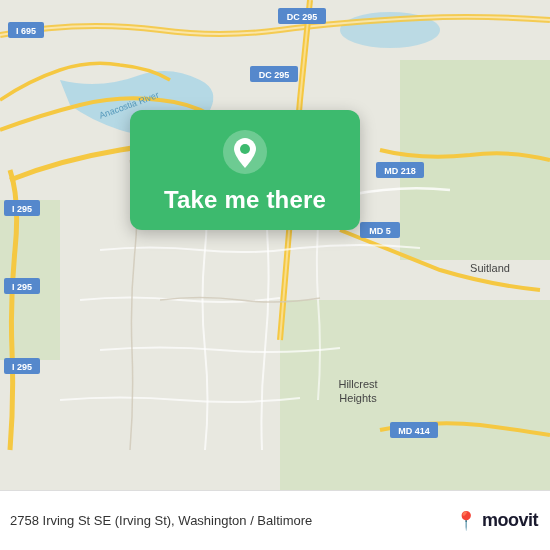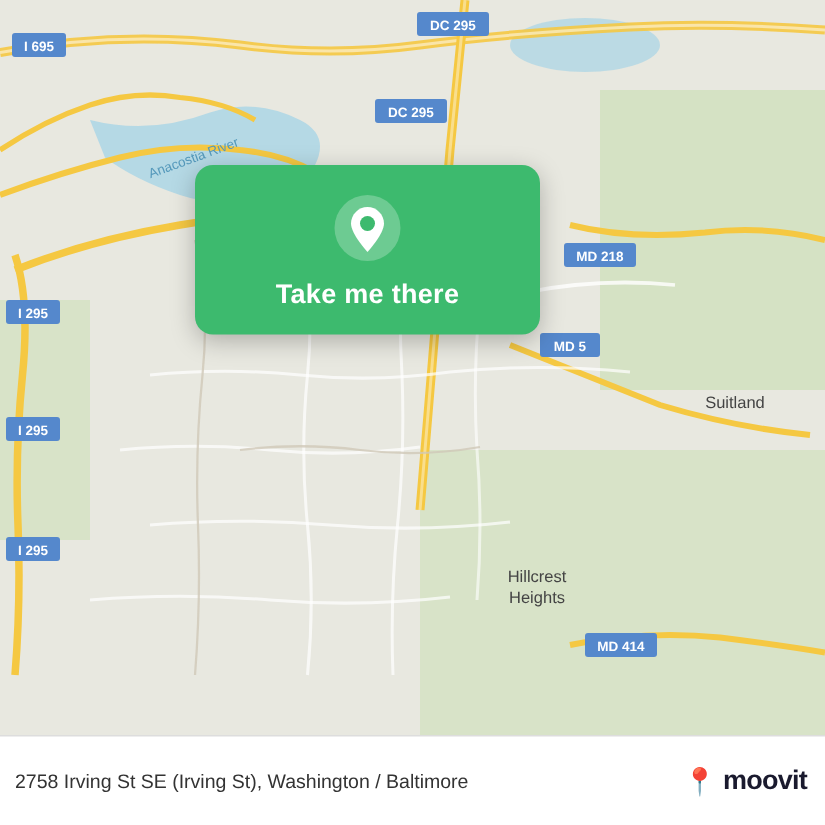--- a/index.html
+++ b/index.html
@@ -42,21 +42,21 @@
     }
 
     #pin-icon {
       width: 48px;
       height: 48px;
       margin-bottom: 10px;
     }
 
     #take-me-there-btn {
       color: white;
-      font-size: 18px;
+      font-size: 24px;
       font-weight: 600;
       background: none;
       border: none;
       cursor: pointer;
       letter-spacing: 0.2px;
     }
 
     
     #info-bar {
       width: 550px;

